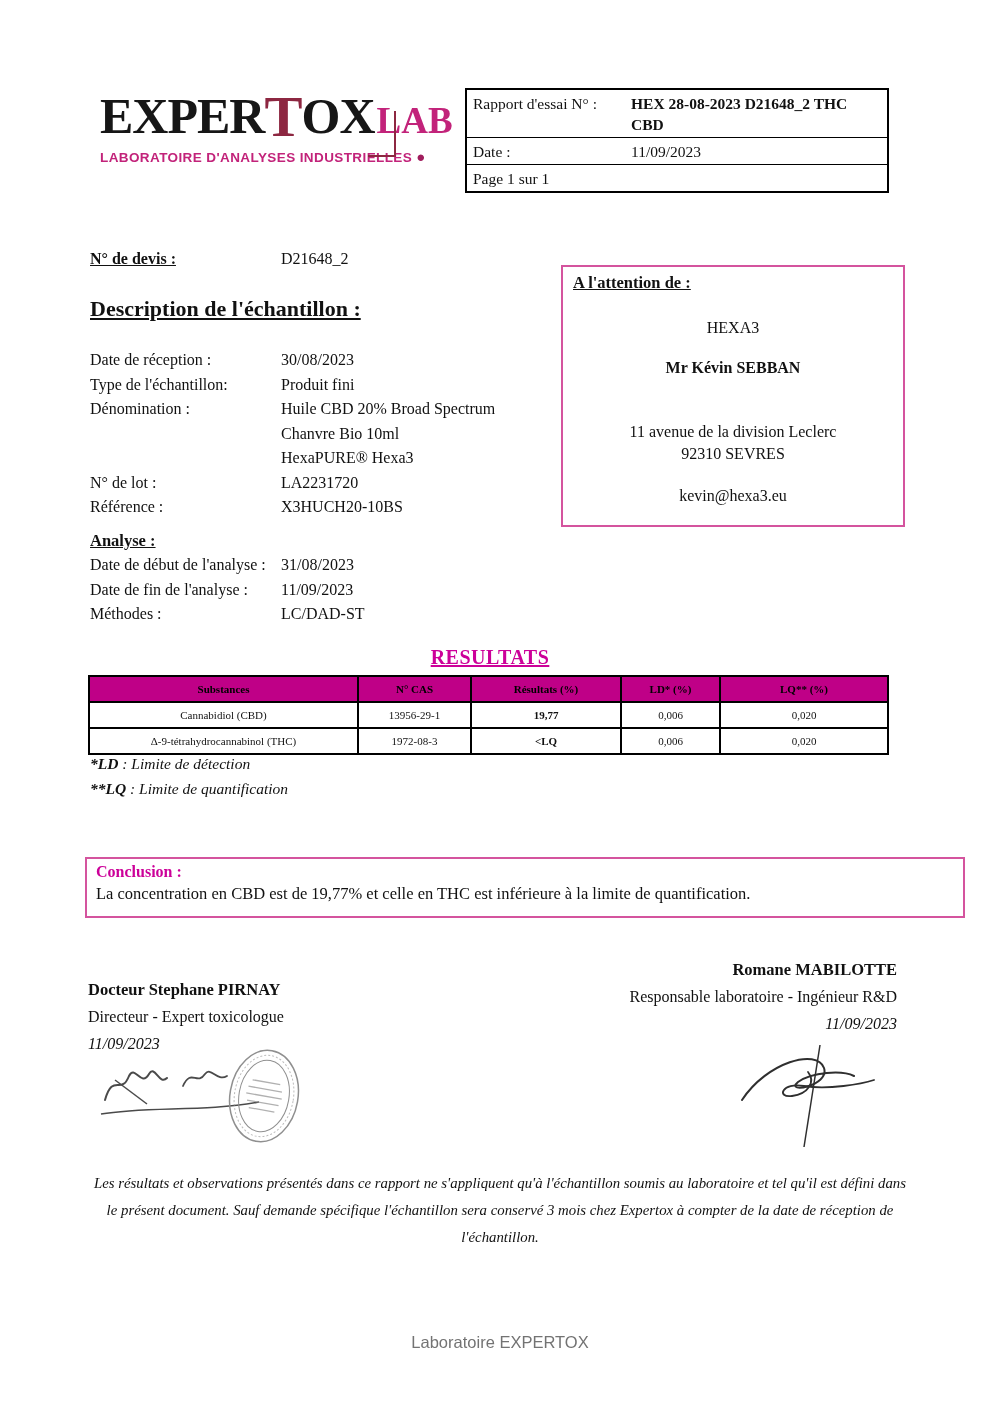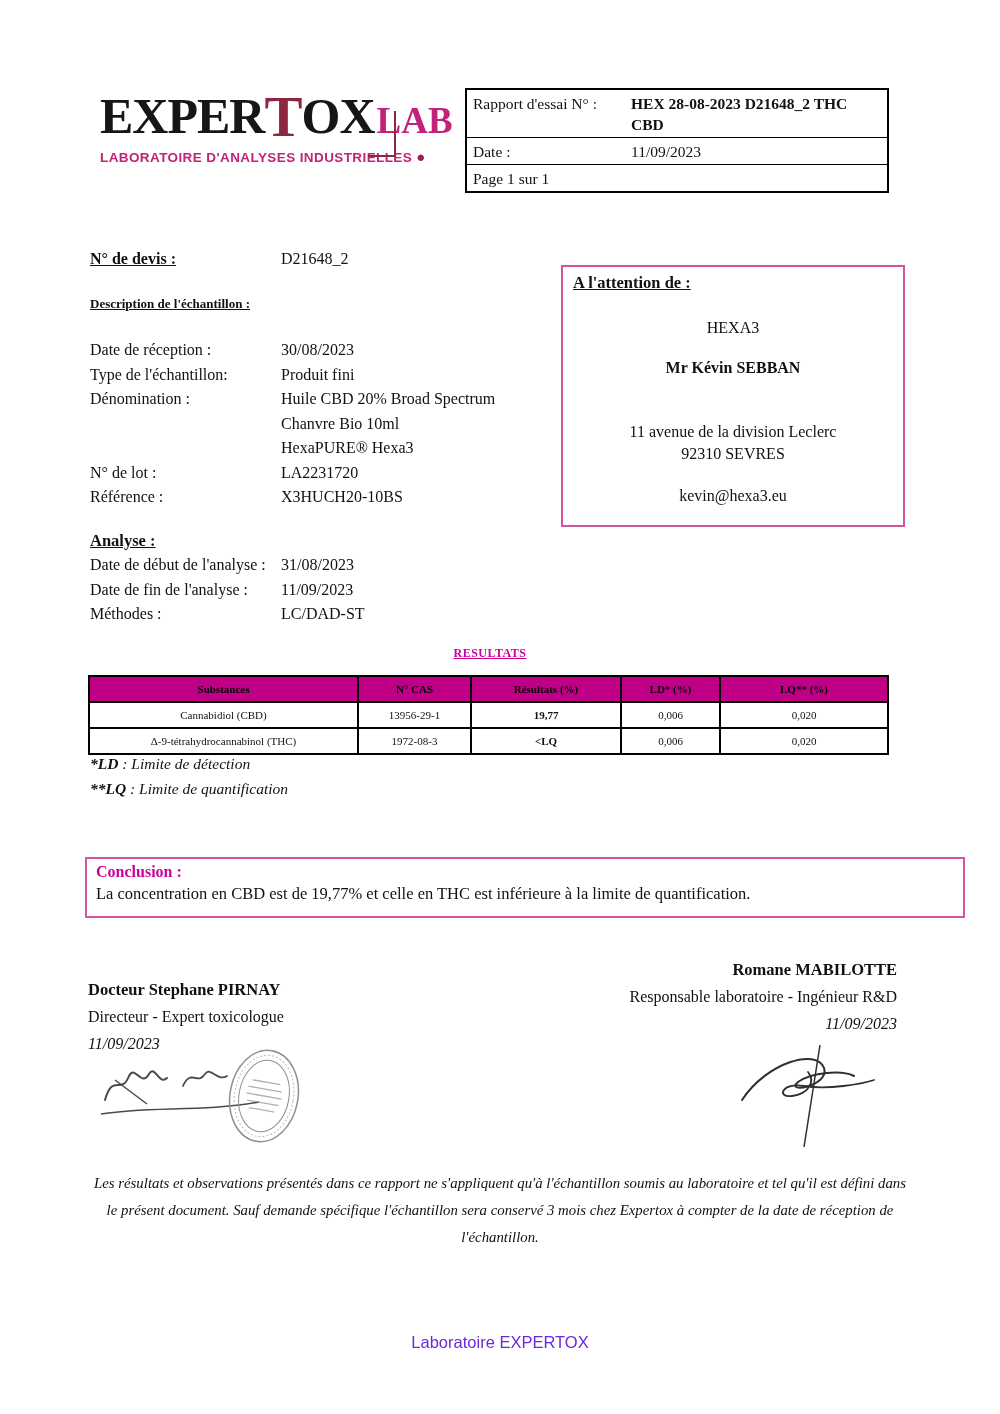--- a/index.html
+++ b/index.html
@@ -34,39 +34,39 @@
 
   
   .lrow { line-height:24.5px; font-size:16px; }
   .lrow .llabel { display:inline-block; min-width:187px; }
   .bold-u { font-weight:bold; text-decoration:underline; }
   .bval { font-weight:normal; }
 
   .devis-row { position:absolute; left:90px; top:247px; font-size:16px; }
 
   .description-block { position:absolute; left:90px; top:296px; width:460px; }
-  .description-block .heading { font-size:13px; margin-bottom:26px; }
+  .description-block .heading { font-size:22px; margin-bottom:26px; }
 
   
   .attention-box { position:absolute; left:553px; top:265px; width:344px; height:262px;
     border:2px solid #d4549e; padding:6px 10px; box-sizing:border-box; font-size:16px;margin-left:8px; }
   .attention-box .heading { font-size:16.5px; }
   .attention-box .center { text-align:center; }
   .att-company { margin-top:26px; }
   .att-contact { margin-top:22px; font-weight:bold; }
   .att-addr1 { margin-top:46px; }
   .att-addr2 { margin-top:4px; }
   .att-email { margin-top:24px; }
 
   .analysis-block { position:absolute; left:90px; top:531px; width:470px; }
   .analysis-block .heading { font-size:16.5px; margin-bottom:2px; }
 
   
   .results-title { position:absolute; left:0; top:646px; width:980px; text-align:center;
-    color:#cc0099; font-weight:bold; font-size:12px; text-decoration:underline; letter-spacing:0.5px; }
+    color:#cc0099; font-weight:bold; font-size:20px; text-decoration:underline; letter-spacing:0.5px; }
   .results-table { position:absolute; left:88px; top:675px; border-collapse:collapse; table-layout:fixed; width:799px; background:#fff; }
   .results-table th, .results-table td { border:2px solid #000; text-align:center; padding:2px 4px; font-size:11px; line-height:20px; }
   .results-table th { background:#bf0087; color:#000; font-weight:bold; }
   .results-table td.bold { font-weight:bold; }
 
   .footnotes { position:absolute; left:90px; top:751px; font-size:15.5px; font-style:italic; line-height:25px; }
   .footnotes .term { font-weight:bold; }
 
   
   .conclusion-box { position:absolute; left:85px; top:857px; width:880px;
@@ -82,21 +82,21 @@
   .signer-left .signer-date { font-weight:normal; font-weight:bold; }
   .sig-svg { position:absolute; }
   .sig-pirnay { left:95px; top:1052px; }
   .stamp { left:222px; top:1046px; }
   .sig-mabilotte { left:712px; top:1042px; }
 
   .disclaimer { position:absolute; left:92px; top:1170px; width:816px; text-align:center;
     font-style:italic; font-size:14.8px; line-height:27px; }
 
   .footer { position:absolute; left:0; top:1328px; width:1000px; text-align:center;
-    font-family:"Liberation Sans", sans-serif; font-size:16.5px; line-height:28px; color:#6d28d9; }
+    font-family:"Liberation Sans", sans-serif; font-size:16.5px; line-height:28px; color:#737373; }
 </style>
 </head>
 <body>
 
 <div class="page">
 
   <div class="logo">
     <div class="brand"><span>EXPER</span><span class="brand-t">T</span><span>OX</span><span class="brand-lab">LAB</span></div>
     <div class="tagline"><span>LABORATOIRE D'ANALYSES INDUSTRIELLES</span><span class="dot">●</span></div>
     <div class="logo-circuit"></div>

